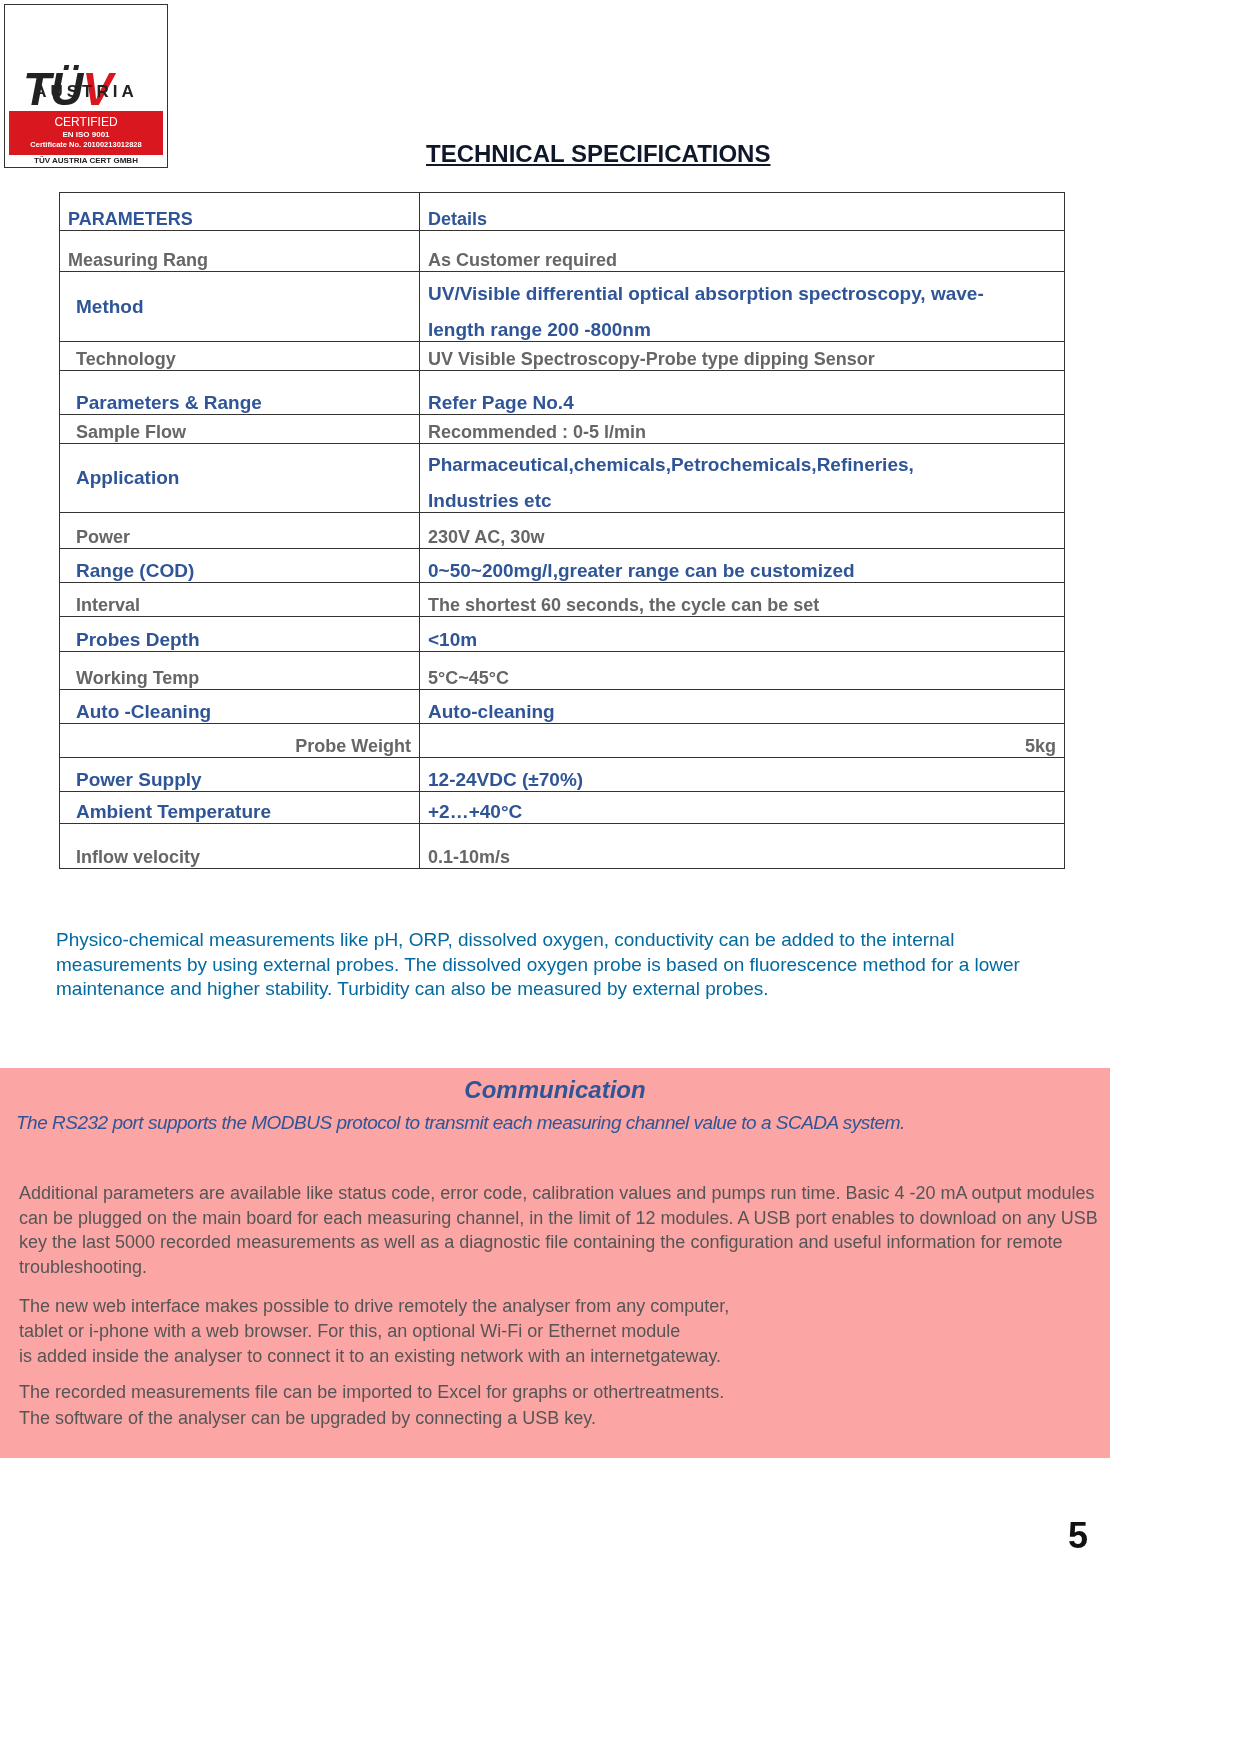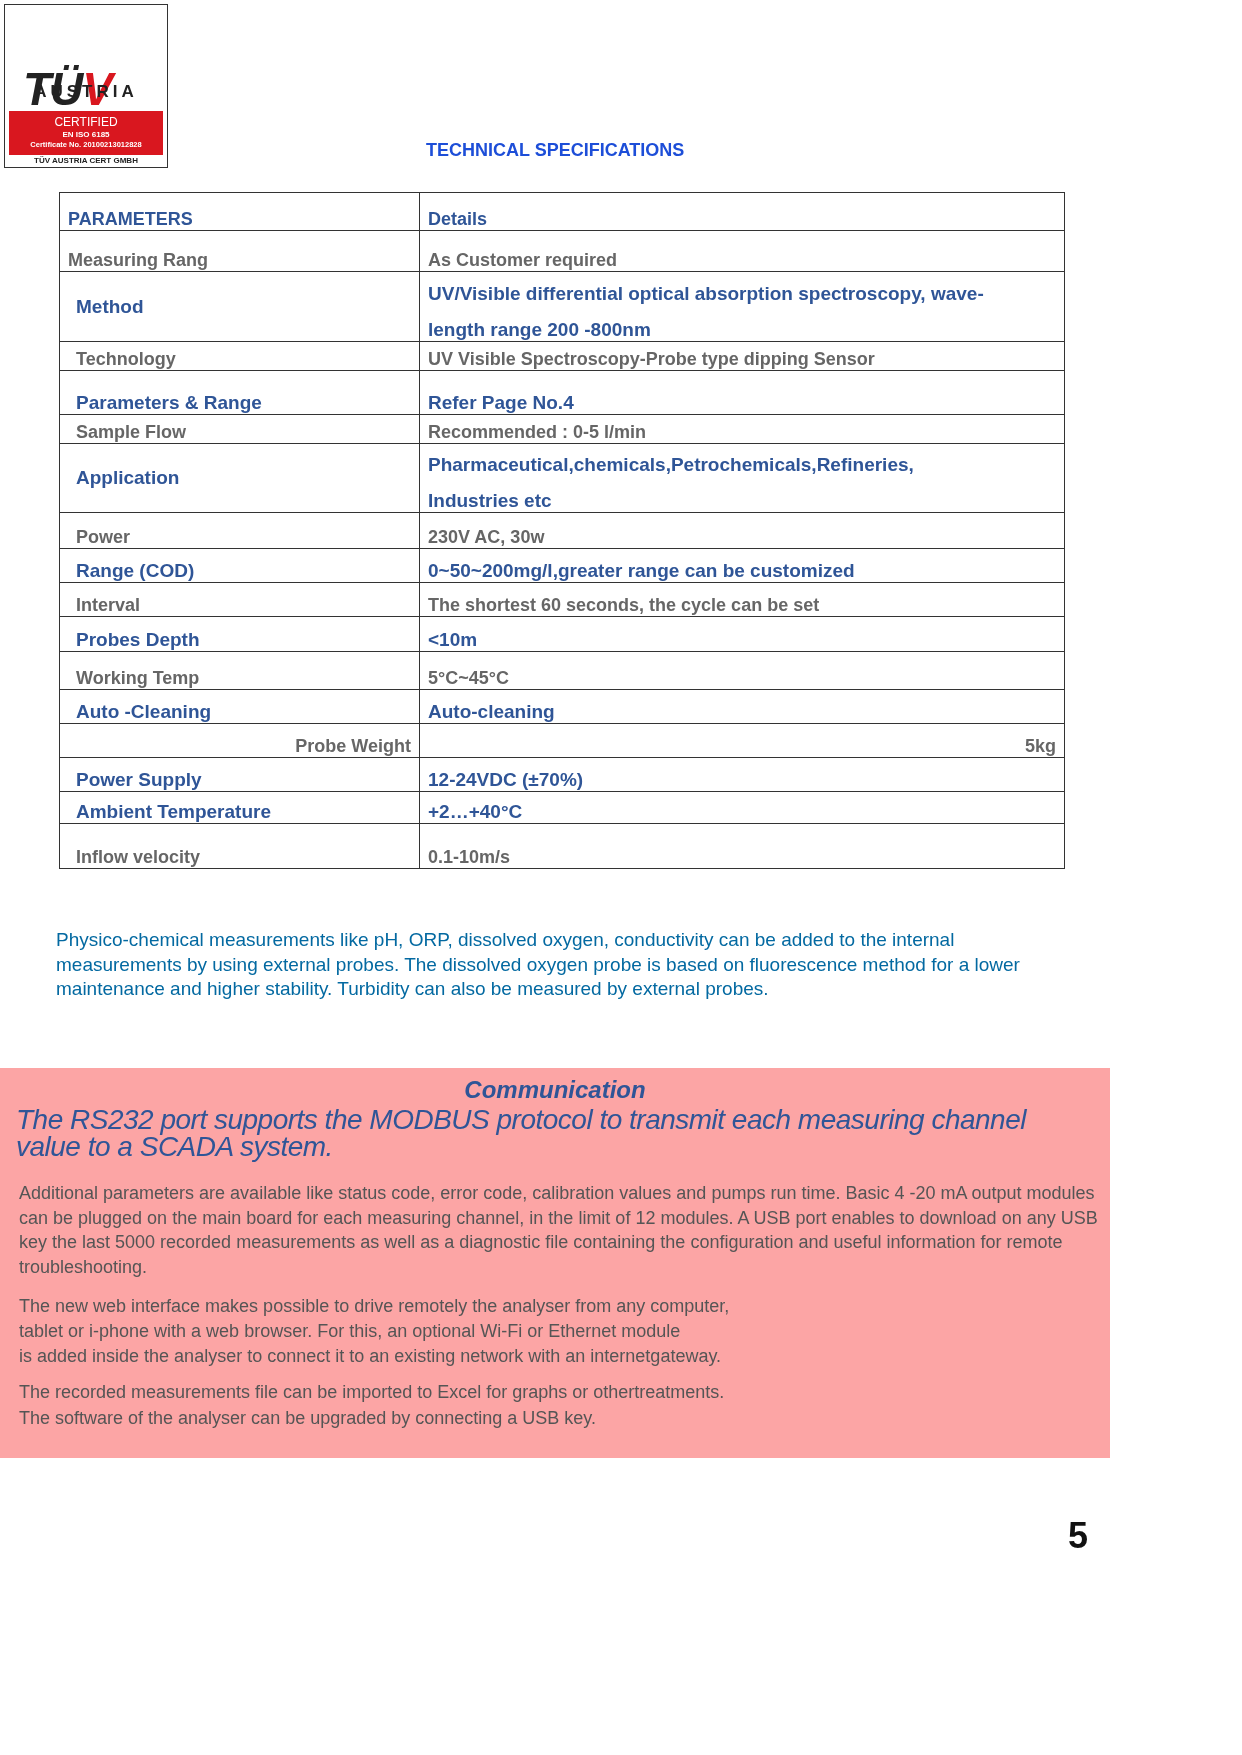--- a/index.html
+++ b/index.html
@@ -8,48 +8,48 @@
   .logo { position:absolute; left:4px; top:4px; width:164px; height:164px; border:1px solid #333; background:#fff; box-sizing:border-box; }
   .logo .tuv { position:absolute; left:18px; top:18px; font-family:"Liberation Sans", sans-serif; font-weight:bold; font-style:italic; font-size:46px; color:#222; letter-spacing:-1px; line-height:1;margin-top:43px; }
   .logo .tuv .v { color:#d9171f; }
   .logo .austria { position:absolute; left:0; width:100%; top:77px; text-align:center; font-weight:bold; font-size:17px; letter-spacing:4px; color:#222; }
   .logo .redbox { position:absolute; left:4px; right:4px; top:106px; height:44px; background:#d9171f; color:#fff; text-align:center; }
   .logo .redbox .c1 { font-size:12px; font-weight:normal; margin-top:4px; }
   .logo .redbox .c2 { font-size:8px; font-weight:bold; margin-top:1px; }
   .logo .redbox .c3 { font-size:7.5px; font-weight:bold; margin-top:1px; }
   .logo .cert { position:absolute; left:0; width:100%; top:151px; text-align:center; font-size:8px; font-weight:bold; color:#222; }
 
-  .title { position:absolute; left:426px; top:140px; font-family:"Liberation Sans", sans-serif; font-weight:bold; font-size:18px; color:#1d4ed8; }
+  .title { position:absolute; left:426px; top:140px; font-family:"Liberation Sans", sans-serif; font-weight:bold; font-size:24px; color:#0f172a; text-decoration:underline; }
 
   table.spec { position:absolute; left:59px; top:192px; width:1006px; border-collapse:collapse; }
   table.spec td { border:1.5px solid #333; padding:0 8px; vertical-align:bottom; font-size:19px; }
   table.spec td.p { width:335px; }
   .gray { color:#666; font-family:"Liberation Sans", sans-serif; font-weight:bold; font-size:18px; }
   .blue { color:#2f5597; font-family:"Liberation Sans", sans-serif; font-weight:bold; font-size:19px; }
   .indent { padding-left:16px !important; }
 
   .para { position:absolute; left:56px; top:928px; width:990px; font-size:19px; color:#0369a1; line-height:24.5px; }
 
   .comm { position:absolute; left:0; top:1068px; width:1110px; height:390px; background:#fca5a5; }
   .comm .ctitle { position:absolute; left:0; width:1110px; top:8px; text-align:center; font-weight:bold; font-style:italic; font-size:24px; color:#2f5597; }
-  .comm .csub { position:absolute; left:16px; top:38px; width:1080px; font-style:italic; font-size:28px; color:#2f5597; line-height:27px; letter-spacing:-0.5px; }
+  .comm .csub { position:absolute; left:16px; top:38px; width:1080px; font-style:italic; font-size:19px; color:#2f5597; line-height:33px; letter-spacing:-0.5px; }
   .comm .cp1 { position:absolute; left:19px; top:113px; width:1080px; font-size:18px; color:#555; line-height:24.6px; }
   .comm .cp2 { position:absolute; left:19px; top:226px; width:1080px; font-size:18px; color:#555; line-height:25px; }
   .comm .cp3 { position:absolute; left:19px; top:312px; width:1080px; font-size:18px; color:#555; line-height:25.5px; }
   .pagenum { position:absolute; left:1068px; top:1515px; font-weight:bold; font-size:36px; color:#111; }
 </style>
 </head>
 <body>
 
 <div class="logo">
   <div class="tuv"><span>TÜ</span><span class="v">V</span></div>
   <div class="austria">AUSTRIA</div>
   <div class="redbox">
     <div class="c1">CERTIFIED</div>
-    <div class="c2">EN ISO 6185</div>
+    <div class="c2">EN ISO 9001</div>
     <div class="c3">Certificate No. 20100213012828</div>
   </div>
   <div class="cert">TÜV  AUSTRIA  CERT GMBH</div>
 </div>
 
 <div class="title">TECHNICAL SPECIFICATIONS</div>
 
 <table class="spec">
   <tbody id="spec-body">
     <tr style="height:38px">

